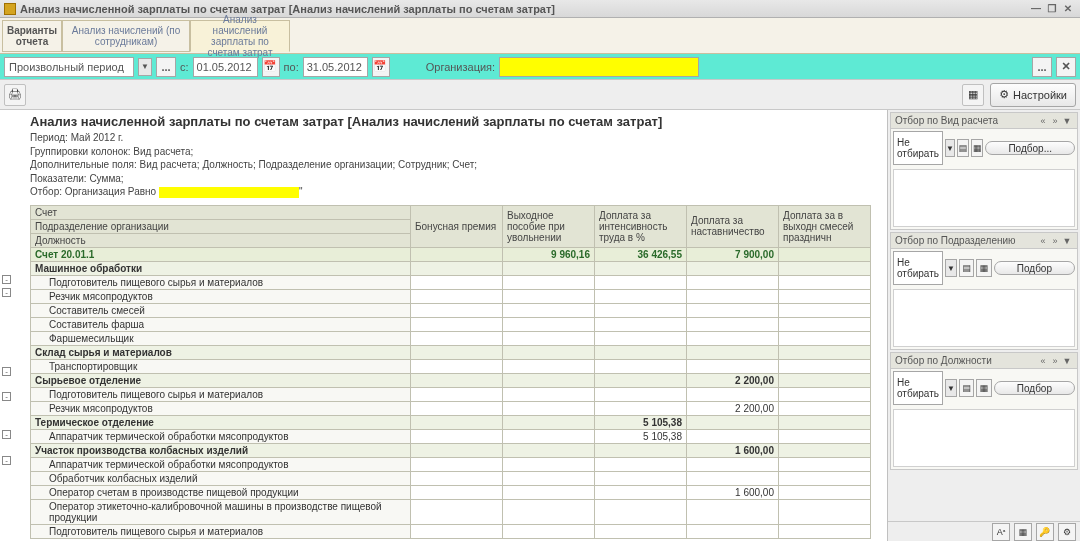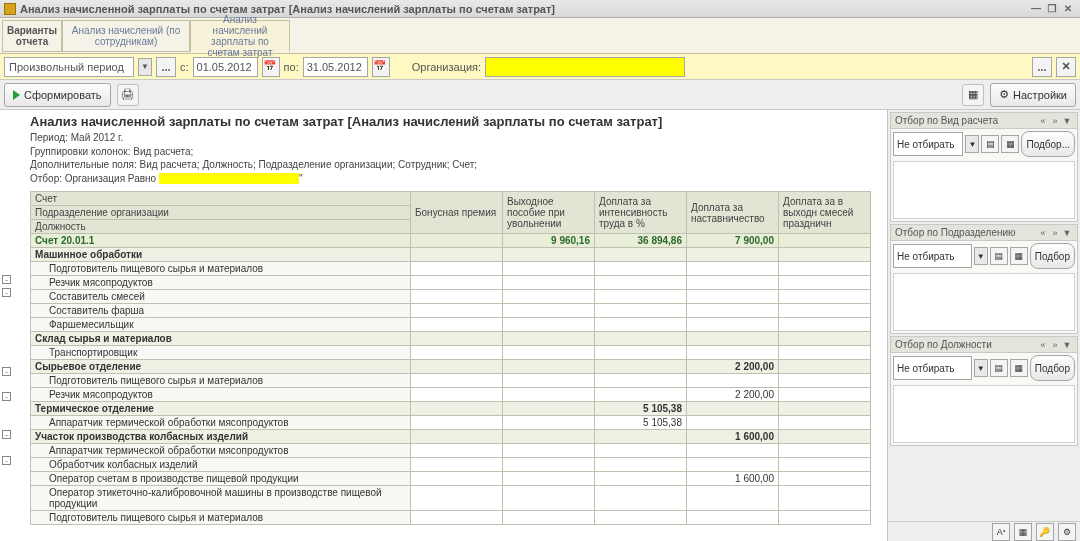--- a/index.html
+++ b/index.html
@@ -5,21 +5,21 @@
 * { box-sizing: border-box; margin: 0; padding: 0; }
 body { font-family: Arial, sans-serif; font-size: 11px; background: #eaeaea; color: #333; width:1080px; height:541px; overflow:hidden; position:relative;}
 .titlebar { background: linear-gradient(#e8e8e8,#d8d8d8); height:18px; border-bottom:1px solid #b0b0b0; display:flex; align-items:center; padding:0 4px; font-weight:bold; color:#555; }
 .titlebar .ticon { width:12px; height:12px; background:#d4a420; margin-right:4px; border:1px solid #a07000; }
 .titlebar .spacer{flex:1;}
 .wbtn { width:16px; height:14px; display:flex; align-items:center; justify-content:center; color:#666; font-size:10px; cursor:pointer; }
 .tabbar { background:#f5f2e8; height:36px; border-bottom:1px solid #c8bfa0; display:flex; padding-left:2px; }
 .tab { border:1px solid #c8bfa0; background:#f5f2e8; padding:3px 8px; font-size:10px; color:#6a7a9a; text-align:center; display:flex; align-items:center; justify-content:center; margin-top:2px; height:32px; line-height:1.1; }
 .tab.active { background:#f8f2d8; border-bottom:1px solid #f8f2d8; }
 .tab0 { font-weight:bold; color:#555; width:60px;}
-.filterbar { background:#fef9c3; height:26px; border-bottom:1px solid #c8c8c8; display:flex; align-items:center; padding:0 4px; gap:4px; font-size:11px; color:#555;}
+.filterbar { background:#5eead4; height:26px; border-bottom:1px solid #c8c8c8; display:flex; align-items:center; padding:0 4px; gap:4px; font-size:11px; color:#555;}
 .dropdown { background:#fff; border:1px solid #a6a6a6; height:20px; display:flex; align-items:center; padding:0 4px; }
 .dropbtn { width:14px; height:18px; background:#e8e8e8; border:1px solid #a6a6a6; display:flex; align-items:center; justify-content:center; font-size:8px;}
 .datein { background:#fff; border:1px solid #a6a6a6; height:20px; width:65px; padding:0 3px; display:flex; align-items:center;}
 .calbtn { width:18px; height:20px; background:#f4f4f4; border:1px solid #a6a6a6; display:flex; align-items:center; justify-content:center;}
 .orgfield { flex:0 0 200px; height:20px; background:#fffe00; border:1px solid #a6a6a6; }
 .dotbtn { width:20px; height:20px; background:#f4f4f4; border:1px solid #a6a6a6; display:flex; align-items:center; justify-content:center; font-weight:bold;}
 .toolbar { background:#eeeeee; height:30px; border-bottom:1px solid #c8c8c8; display:flex; align-items:center; padding:0 4px; gap:6px;}
 .formbtn { background:linear-gradient(#fdfdfd,#e8e8e8); border:1px solid #a6a6a6; border-radius:3px; height:24px; display:flex; align-items:center; padding:0 8px; gap:4px; cursor:pointer;}
 .play { width:0; height:0; border-left:7px solid #2a9e2a; border-top:5px solid transparent; border-bottom:5px solid transparent;}
 .iconbtn { width:22px; height:22px; border:1px solid #c0c0c0; background:#f4f4f4; display:flex; align-items:center; justify-content:center; cursor:pointer; border-radius:2px;}
@@ -36,22 +36,22 @@
 .acct { font-weight:bold; color:#2a6a2a; background:#e8eed8;}
 .dept { font-weight:bold; color:#333; background:#eef2e4;}
 .pos { padding-left:18px !important; background:#f8f8f4;}
 .num { text-align:right; }
 .sidepanel { width:192px; background:#eeeeee; display:flex; flex-direction:column; gap:2px; padding:2px;}
 .panel { background:#f8f8f4; border:1px solid #c8c8c8;}
 .panel-hdr { background:#e4e4dc; height:16px; display:flex; align-items:center; padding:0 4px; font-size:10px; color:#555; border-bottom:1px solid #c8c8c8;}
 .panel-hdr .spacer{flex:1;}
 .navbtn { width:12px; height:12px; display:flex; align-items:center; justify-content:center; font-size:9px; color:#666;}
 .panel-row { display:flex; align-items:center; padding:2px; gap:2px;}
-.sel { background:#fff; border:1px solid #a6a6a6; height:24px; flex:1; display:flex; align-items:center; padding:0 3px; font-size:10px;}
-.pbtn { background:linear-gradient(#fdfdfd,#e8e8e8); border:1px solid #a6a6a6; height:26px; padding:0 4px; font-size:10px; display:flex; align-items:center; cursor:pointer; border-radius:8px;}
+.sel { background:#fff; border:1px solid #a6a6a6; height:34px; flex:1; display:flex; align-items:center; padding:0 3px; font-size:10px;}
+.pbtn { background:linear-gradient(#fdfdfd,#e8e8e8); border:1px solid #a6a6a6; height:14px; padding:0 22px; font-size:10px; display:flex; align-items:center; cursor:pointer; border-radius:8px;}
 .miniicon { width:18px; height:18px; border:1px solid #a6a6a6; background:#f4f4f4; display:flex; align-items:center; justify-content:center; font-size:9px;}
 .panel-body { height:58px; background:#fff; margin:2px; border:1px solid #d0d0d0;}
 .status { position:absolute; bottom:0; right:0; height:20px; width:192px; background:#eeeeee; border-top:1px solid #c8c8c8; display:flex; align-items:center; justify-content:flex-end; gap:4px; padding:0 4px;}
 .tree { position:absolute; left:2px; width:24px;}
 .tbox { width:9px; height:9px; border:1px solid #888; background:#fff; font-size:8px; line-height:7px; text-align:center; color:#555; position:absolute;}
 .c0{width:380px;} .c1,.c2,.c3,.c4,.c5{width:92px;}
 </style>
 </head>
 <body>
 
@@ -79,32 +79,28 @@
   <span>с:</span>
   <div class="datein">
       <span>01.05.2012</span>
     </div>
   <div class="calbtn">📅</div>
   <span>по:</span>
   <div class="datein">
       <span>31.05.2012</span>
     </div>
   <div class="calbtn">📅</div>
-  <span style="margin-left:18px">Организация:</span>
+  <span style="margin-left:32px">Организация:</span>
   <div class="orgfield"></div>
   <div class="spacer" style="flex:1"></div>
   <div class="dotbtn">...</div>
   <div class="dotbtn">✕</div>
 </div>
 
 <div class="toolbar">
-  <div class="formbtn">
-    <div class="play"></div>
-    <span>Сформировать</span>
-  </div>
   <div class="iconbtn">🖨</div>
   <div style="flex:1"></div>
   <div class="iconbtn">▦</div>
   <div class="formbtn">
     <span>⚙</span>
       <span>Настройки</span>
   </div>
 </div>
 
 <div class="main">
@@ -115,20 +111,21 @@
       <div class="tbox" style="top:257px;left:8">-</div>
       <div class="tbox" style="top:282px;left:8">-</div>
       <div class="tbox" style="top:320px;left:8">-</div>
       <div class="tbox" style="top:346px;left:8">-</div>
     </div>
     <div class="report-inner">
       <div class="rtitle">Анализ начисленной зарплаты по счетам затрат [Анализ начислений зарплаты по счетам затрат]</div>
       <div class="rmeta">Период: Май 2012 г.</div>
       <div class="rmeta">Группировки колонок: Вид расчета;</div>
       <div class="rmeta">Дополнительные поля: Вид расчета; Должность; Подразделение организации; Сотрудник; Счет;</div>
+      <div class="rmeta">Показатели: Сумма;</div>
       <div class="rmeta"><span>Отбор: Организация Равно </span><span class="highlight"></span>"</div>
 
       <table class="rep">
         <thead>
           <tr class="hdr-left">
               <th class="c0">Счет</th>
             <th class="c1" rowspan="3">Бонусная премия</th>
             <th class="c2" rowspan="3">Выходное пособие при увольнении</th>
             <th class="c3" rowspan="3">Доплата за интенсивность труда в %</th>
             <th class="c4" rowspan="3">Доплата за наставничество</th>
@@ -139,21 +136,21 @@
             </tr>
           <tr class="hdr-left">
               <th>Должность</th>
             </tr>
         </thead>
         <tbody id="report-body">
             <tr>
               <td class="acct c0">Счет 20.01.1</td>
               <td class="num c1 acct"></td>
               <td class="num c2 acct">9 960,16</td>
-              <td class="num c3 acct">36 894,86</td>
+              <td class="num c3 acct">36 426,55</td>
               <td class="num c4 acct">7 900,00</td>
               <td class="num c5 acct"></td>
             </tr>
             <tr>
               <td class="dept c0">Машинное обработки</td>
               <td class="num c1 dept"></td>
               <td class="num c2 dept"></td>
               <td class="num c3 dept"></td>
               <td class="num c4 dept"></td>
               <td class="num c5 dept"></td>

